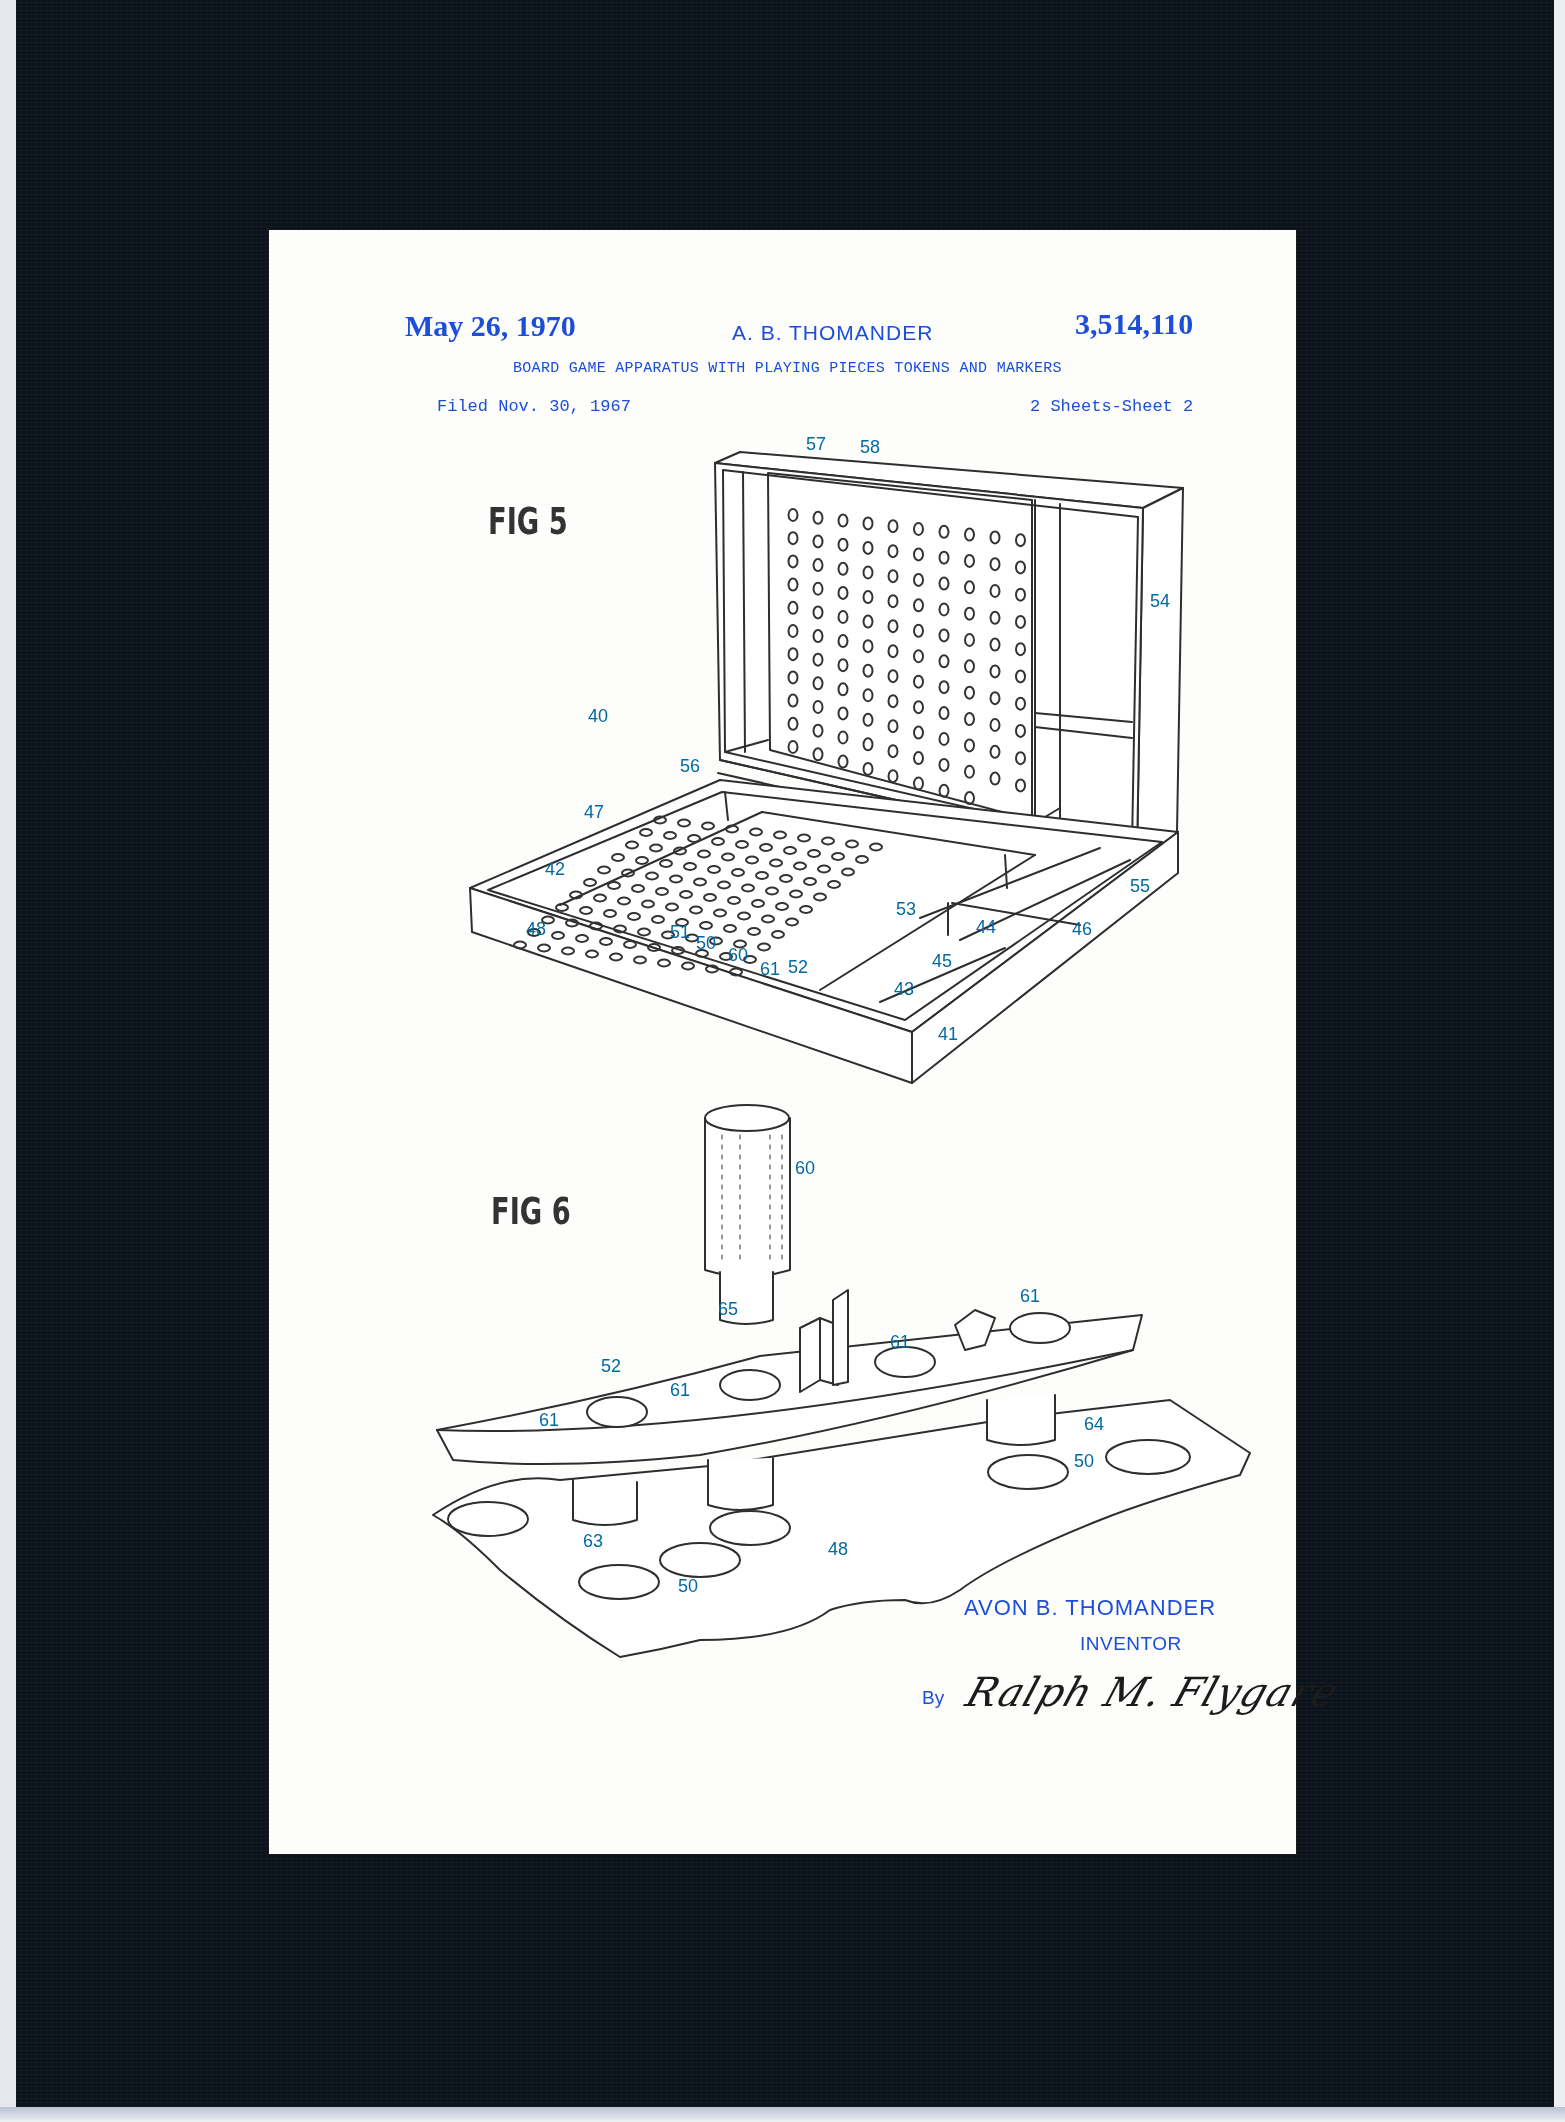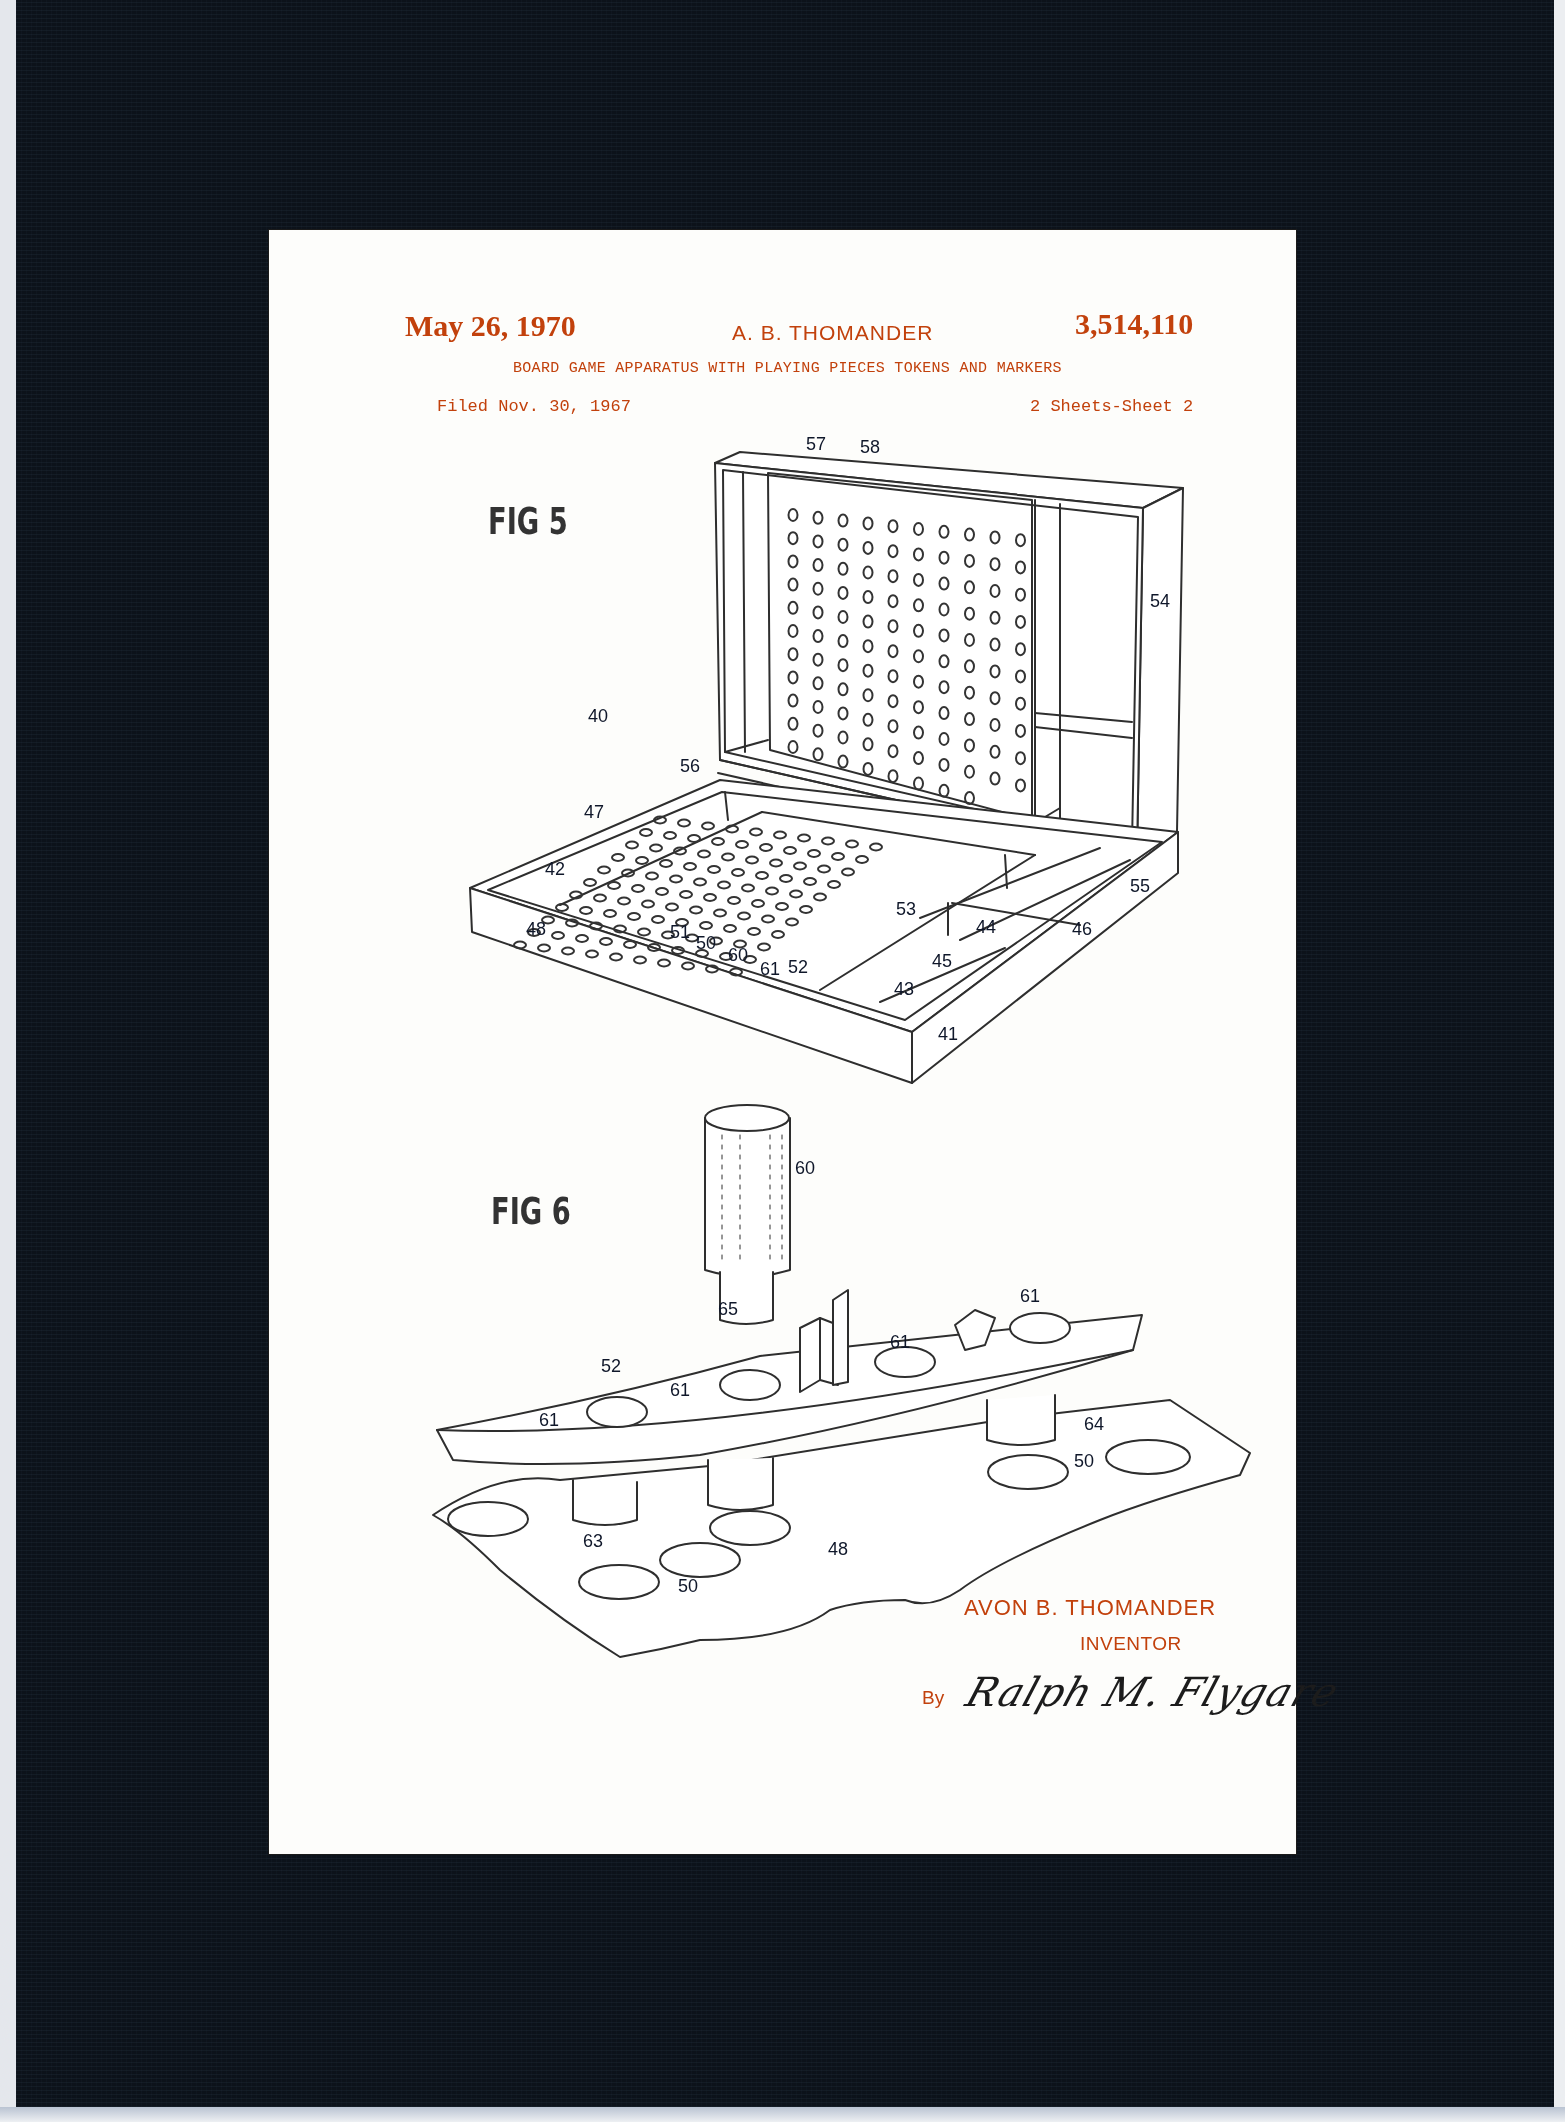--- a/index.html
+++ b/index.html
@@ -7,31 +7,31 @@
   .scan-strip-left{position:absolute;left:0;top:0;width:16px;height:2122px;background:#e4e7ec;}
   .scan-strip-bottom{position:absolute;left:0;top:2107px;width:1565px;height:15px;background:linear-gradient(#b9c3d2,#eef0f3);}
   .scan-strip-right{position:absolute;left:1554px;top:0;width:11px;height:2122px;background:#eceef1;}
   .mat{position:absolute;left:16px;top:0;width:1538px;height:2107px;
        background:
         repeating-linear-gradient(0deg, rgba(40,55,70,0.25) 0 1px, transparent 1px 4px),
         repeating-linear-gradient(90deg, rgba(30,40,55,0.18) 0 1px, transparent 1px 5px),
         #0c121a;}
   .paper{position:absolute;left:268px;top:229px;width:1029px;height:1626px;background:#fdfdfb;
          box-shadow:0 0 0 1px #1a1a1a inset;}
-  .t{position:absolute;white-space:nowrap;color:#c2410c;}
+  .t{position:absolute;white-space:nowrap;color:#1d4ed8;}
   .date{left:137px;top:80px;font-family:"Liberation Serif",serif;font-weight:bold;font-size:30px;}
   .inv{left:464px;top:92px;font-family:"Liberation Sans",sans-serif;font-size:21px;letter-spacing:1px;}
   .num{left:807px;top:78px;font-family:"Liberation Serif",serif;font-weight:bold;font-size:30px;}
   .title{left:245px;top:131px;font-family:"Liberation Mono",monospace;font-size:15px;letter-spacing:0.3px;}
   .filed{left:137px;top:168px;font-family:"Liberation Mono",monospace;font-size:17px;margin-left:32px;}
   .sheets{left:762px;top:168px;font-family:"Liberation Mono",monospace;font-size:17px;}
   .fig{font-family:"DejaVu Sans",sans-serif;font-weight:bold;font-size:38px;color:#333;transform:scaleX(0.72);transform-origin:left top;}
   .fig5{left:220px;top:270px;}
   .fig6{left:223px;top:960px;}
-  .ref{position:absolute;font-family:"Liberation Sans",sans-serif;font-size:18px;color:#0f172a;white-space:nowrap;}
+  .ref{position:absolute;font-family:"Liberation Sans",sans-serif;font-size:18px;color:#0369a1;white-space:nowrap;}
   .avon{left:696px;top:1366px;font-family:"Liberation Sans",sans-serif;font-size:22px;letter-spacing:1px;}
   .inventor{left:812px;top:1404px;font-family:"Liberation Sans",sans-serif;font-size:19px;letter-spacing:0.5px;}
   .by{left:654px;top:1458px;font-family:"Liberation Sans",sans-serif;font-size:19px;}
   .sig{left:700px;top:1440px;font-family:"DejaVu Serif",serif;font-style:italic;font-size:40px;color:#1c1c1c;transform:skewX(-18deg);letter-spacing:1px;}
   svg.draw{position:absolute;left:0;top:0;}
 </style>
 </head>
 <body>
 
 <div class="scan-strip-left"></div>

